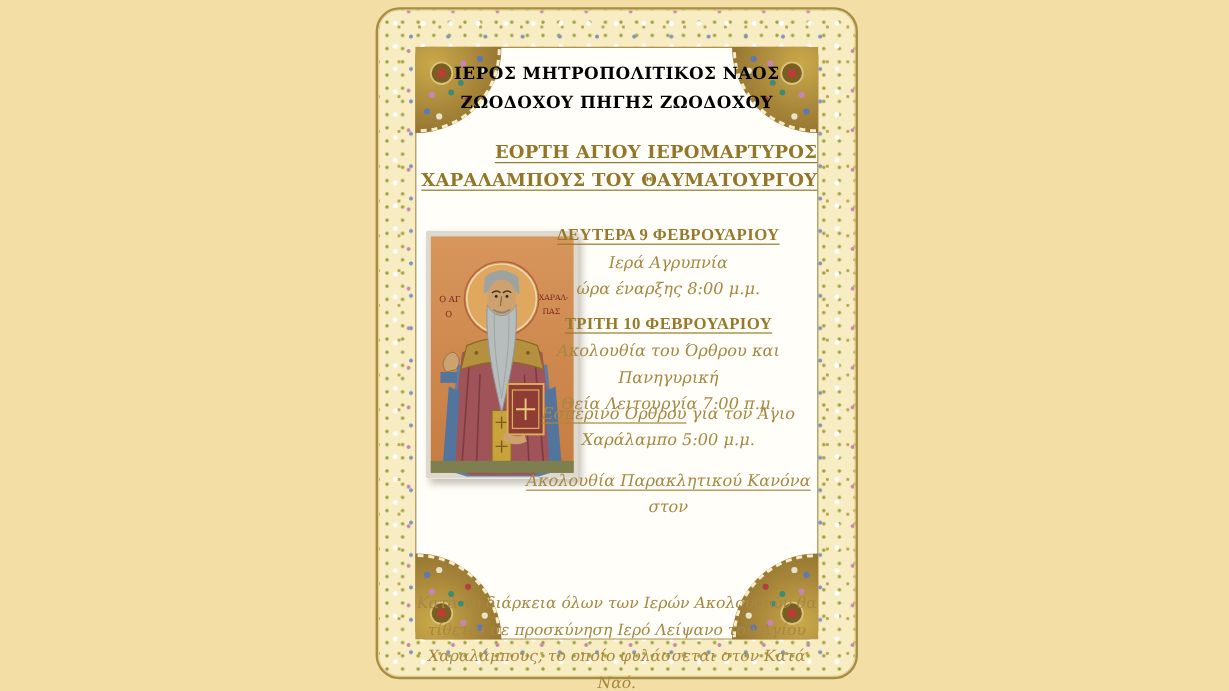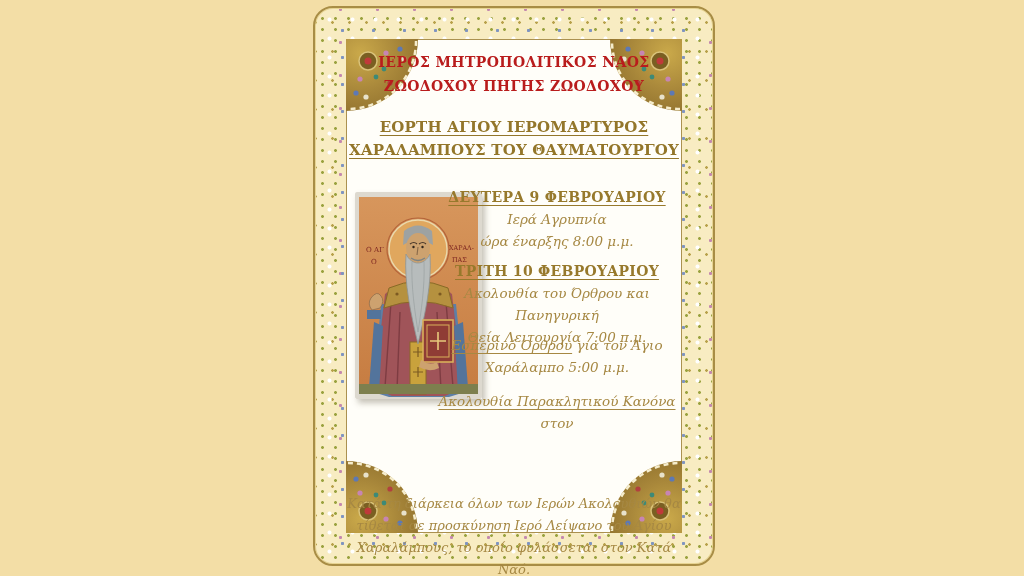--- a/index.html
+++ b/index.html
@@ -27,40 +27,40 @@
     background:#fffef9;border:1px solid #ab9150;border-radius:8px;
   }
   .corner{position:absolute;width:72px;height:72px;pointer-events:none;}
   .corner.tl{left:-1px;top:-1px;}
   .corner.tr{right:-1px;top:-1px;transform:rotate(90deg);}
   .corner.br{right:-1px;bottom:-1px;transform:rotate(180deg);}
   .corner.bl{left:-1px;bottom:-1px;transform:rotate(270deg);}
 
   .church-title{
     position:absolute;left:0;right:0;top:10px;text-align:center;
-    color:#b91c1c;font-weight:bold;font-size:14px;line-height:24px;letter-spacing:.4px;
+    color:#000000;font-weight:bold;font-size:14px;line-height:24px;letter-spacing:.4px;
   }
   .feast-title{
-    position:absolute;left:0;right:0;top:76px;text-align:center;
+    position:absolute;left:0;right:0;top:76px;text-align:right;
     color:#93762a;font-weight:bold;font-size:15px;line-height:23px;letter-spacing:.2px;
   }
   .feast-title .u{text-decoration:underline;text-underline-offset:3px;}
 
   .icon-photo{
     position:absolute;left:8px;top:152px;width:127px;height:207px;
     box-shadow:3px 4px 6px rgba(90,80,60,.35);
   }
 
   .sched{
     position:absolute;left:88px;right:2px;text-align:center;
     color:#a68843;font-size:13.5px;line-height:22px;font-style:italic;
   }
   .sched .hd{
     font-style:normal;font-weight:bold;font-size:14px;color:#97792c;
-    text-decoration:underline;text-underline-offset:3px;letter-spacing:.3px;
+    text-decoration:underline;text-underline-offset:3px;letter-spacing:.3px;font-family:Liberation Serif, serif;
   }
   .sched .uin{text-decoration:underline;text-underline-offset:3px;}
   .s1{top:146px;} .s2{top:220px;} .s3{top:294px;} .s4{top:350px;text-align:center;}
 
   .footer-note{
     position:absolute;left:0;right:0;top:420px;text-align:center;
     color:#a68843;font-size:13px;line-height:22px;font-style:italic;margin-top:33px;
   }
 </style>
 </head>

